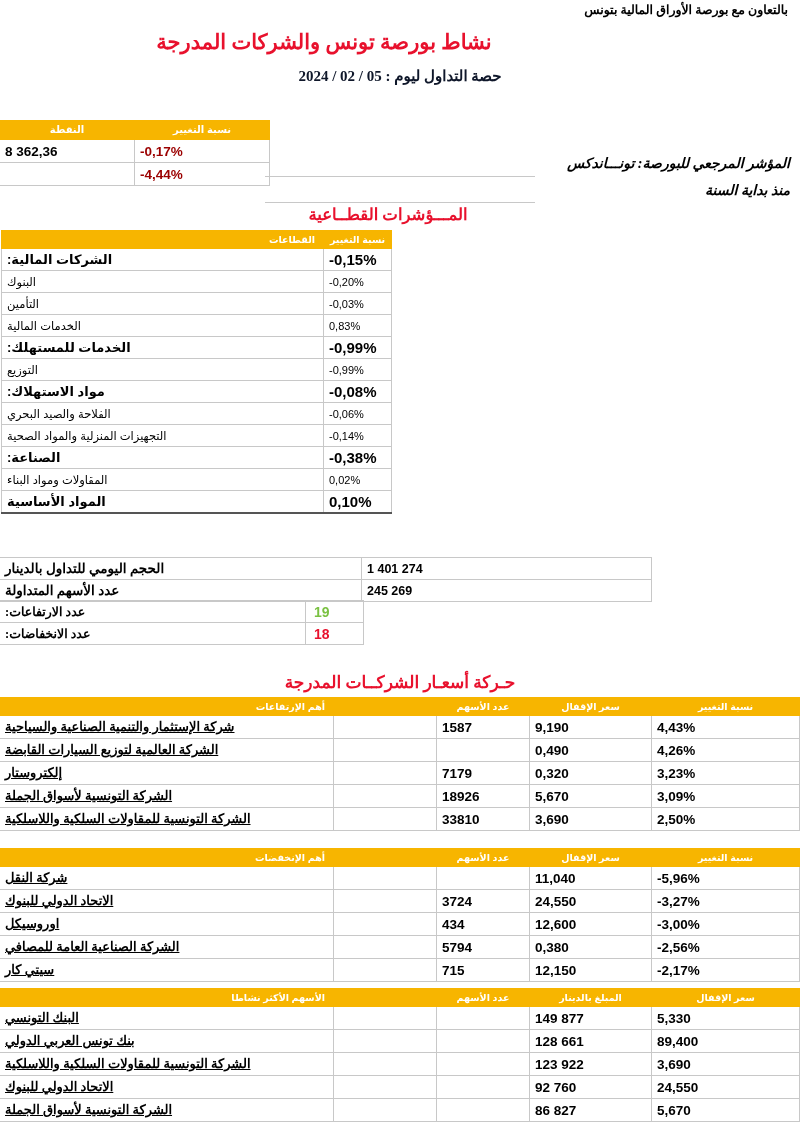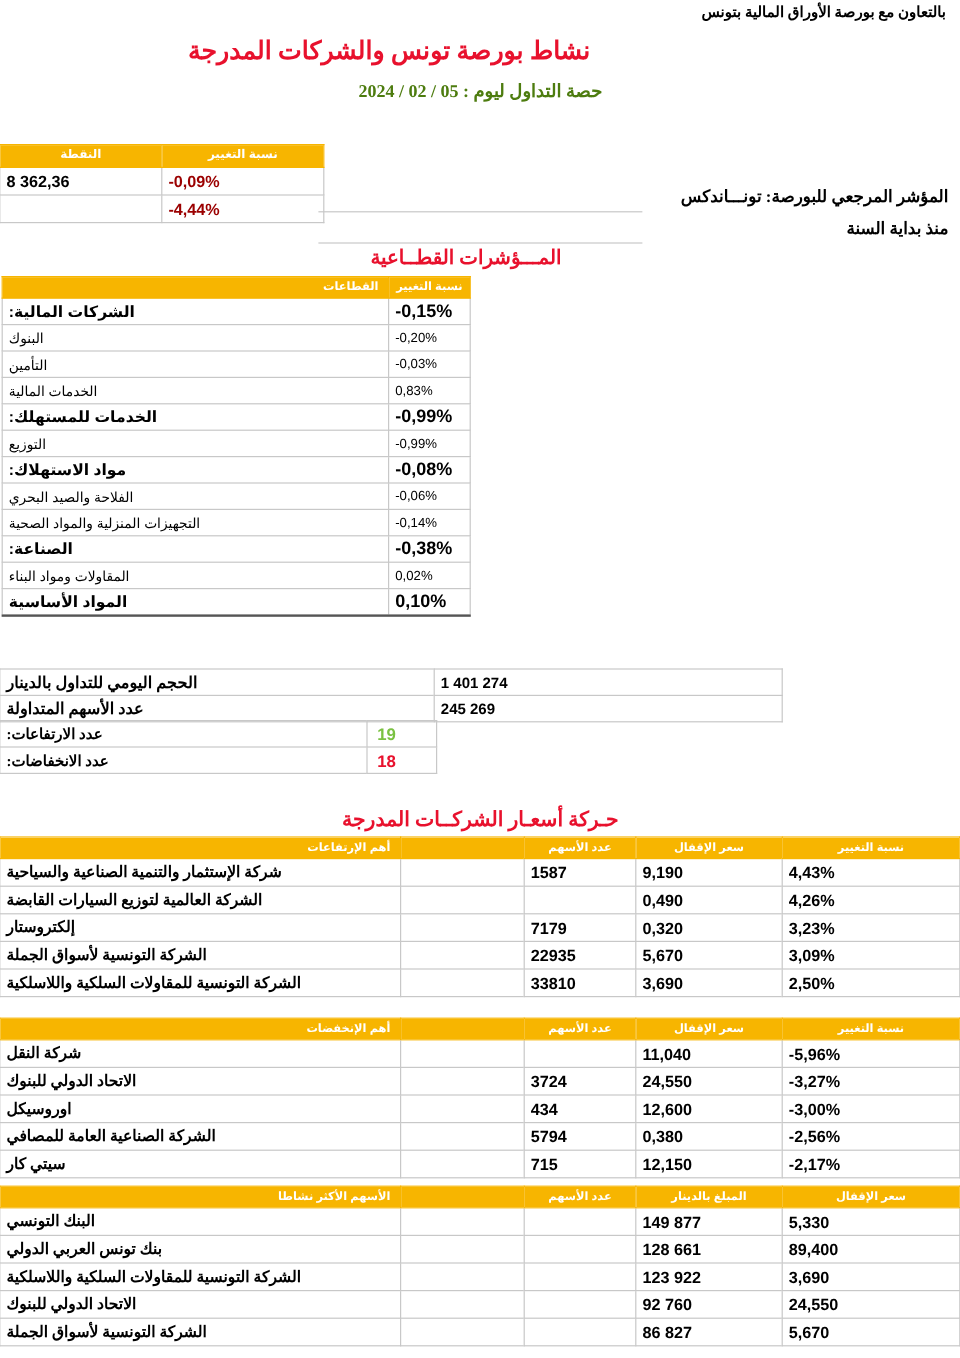--- a/index.html
+++ b/index.html
@@ -49,21 +49,21 @@
   }
   .session-line {
     position: absolute;
     top: 67px;
     left: 0;
     width: 800px;
     text-align: center;
     font-family: "Liberation Serif", "DejaVu Serif", serif;
     font-size: 15px;
     font-weight: bold;
-    color: #4d7c0f;
+    color: #0f172a;
     direction: rtl;
   }
 
   
   .section-title {
     position: absolute;
     font-family: "Liberation Serif", "DejaVu Serif", serif;
     font-weight: bold;
     color: #e8112d;
     direction: rtl;
@@ -116,20 +116,21 @@
   #index-table .colpoint { width: 135px; }
   #index-table .colpct { width: 135px; }
   .index-label {
     position: absolute;
     font-family: "Liberation Serif", "DejaVu Serif", serif;
     font-size: 14px;
     font-weight: bold;
     direction: rtl;
     text-align: left;
     white-space: nowrap;
+    font-style: italic;
   }
   #index-row1-label { top: 155px; right: 10px; }
   #index-row2-label { top: 182px; right: 10px; }
   .underline-rule {
     position: absolute;
     border-bottom: 1px solid #c8c8c8;
     height: 0;
   }
 
   
@@ -186,21 +187,21 @@
     width: 800px;
   }
   table.movers .colpct  { width: 148px; }
   table.movers .colprice{ width: 122px; }
   table.movers .colqty  { width: 93px; }
   table.movers .colgap  { width: 103px; }
   table.movers .colname { width: 334px; }
   table.movers td { height: 22px; font-size: 13.5px; }
   table.movers td.name {
     font-family: "Liberation Serif","DejaVu Serif",serif;
-    font-size: 13px; font-weight: bold;
+    font-size: 13px; font-weight: bold; text-decoration: underline;
   }
   table.movers .hdr { font-size: 9.5px; }
 
   #gainers-table { top: 697px; }
   #losers-table  { top: 848px; }
   #active-table  { top: 988px; }
 </style>
 </head>
 <body>
 
@@ -216,21 +217,21 @@
         <col class="colpoint">
       </colgroup>
     <thead>
       <tr>
         <th class="hdr">نسبة التغيير</th>
         <th class="hdr">النقطة</th>
       </tr>
     </thead>
     <tbody>
       <tr>
-        <td class="num neg-red">-0,09%</td>
+        <td class="num neg-red">-0,17%</td>
         <td class="num">8 362,36</td>
       </tr>
       <tr>
         <td class="num neg-red">-4,44%</td>
         <td class="num blank"></td>
       </tr>
     </tbody>
   </table>
 
   <div class="index-label" id="index-row1-label">المؤشر المرجعي للبورصة: تونـــاندكس</div>
@@ -374,21 +375,21 @@
       <tr>
         <td class="num">3,23%</td>
         <td class="num">0,320</td>
         <td class="num">7179</td>
         <td class="blank"></td>
         <td class="name">إلكتروستار</td>
       </tr>
       <tr>
         <td class="num">3,09%</td>
         <td class="num">5,670</td>
-        <td class="num">22935</td>
+        <td class="num">18926</td>
         <td class="blank"></td>
         <td class="name">الشركة التونسية لأسواق الجملة</td>
       </tr>
       <tr>
         <td class="num">2,50%</td>
         <td class="num">3,690</td>
         <td class="num">33810</td>
         <td class="blank"></td>
         <td class="name">الشركة التونسية للمقاولات السلكية واللاسلكية</td>
       </tr>

